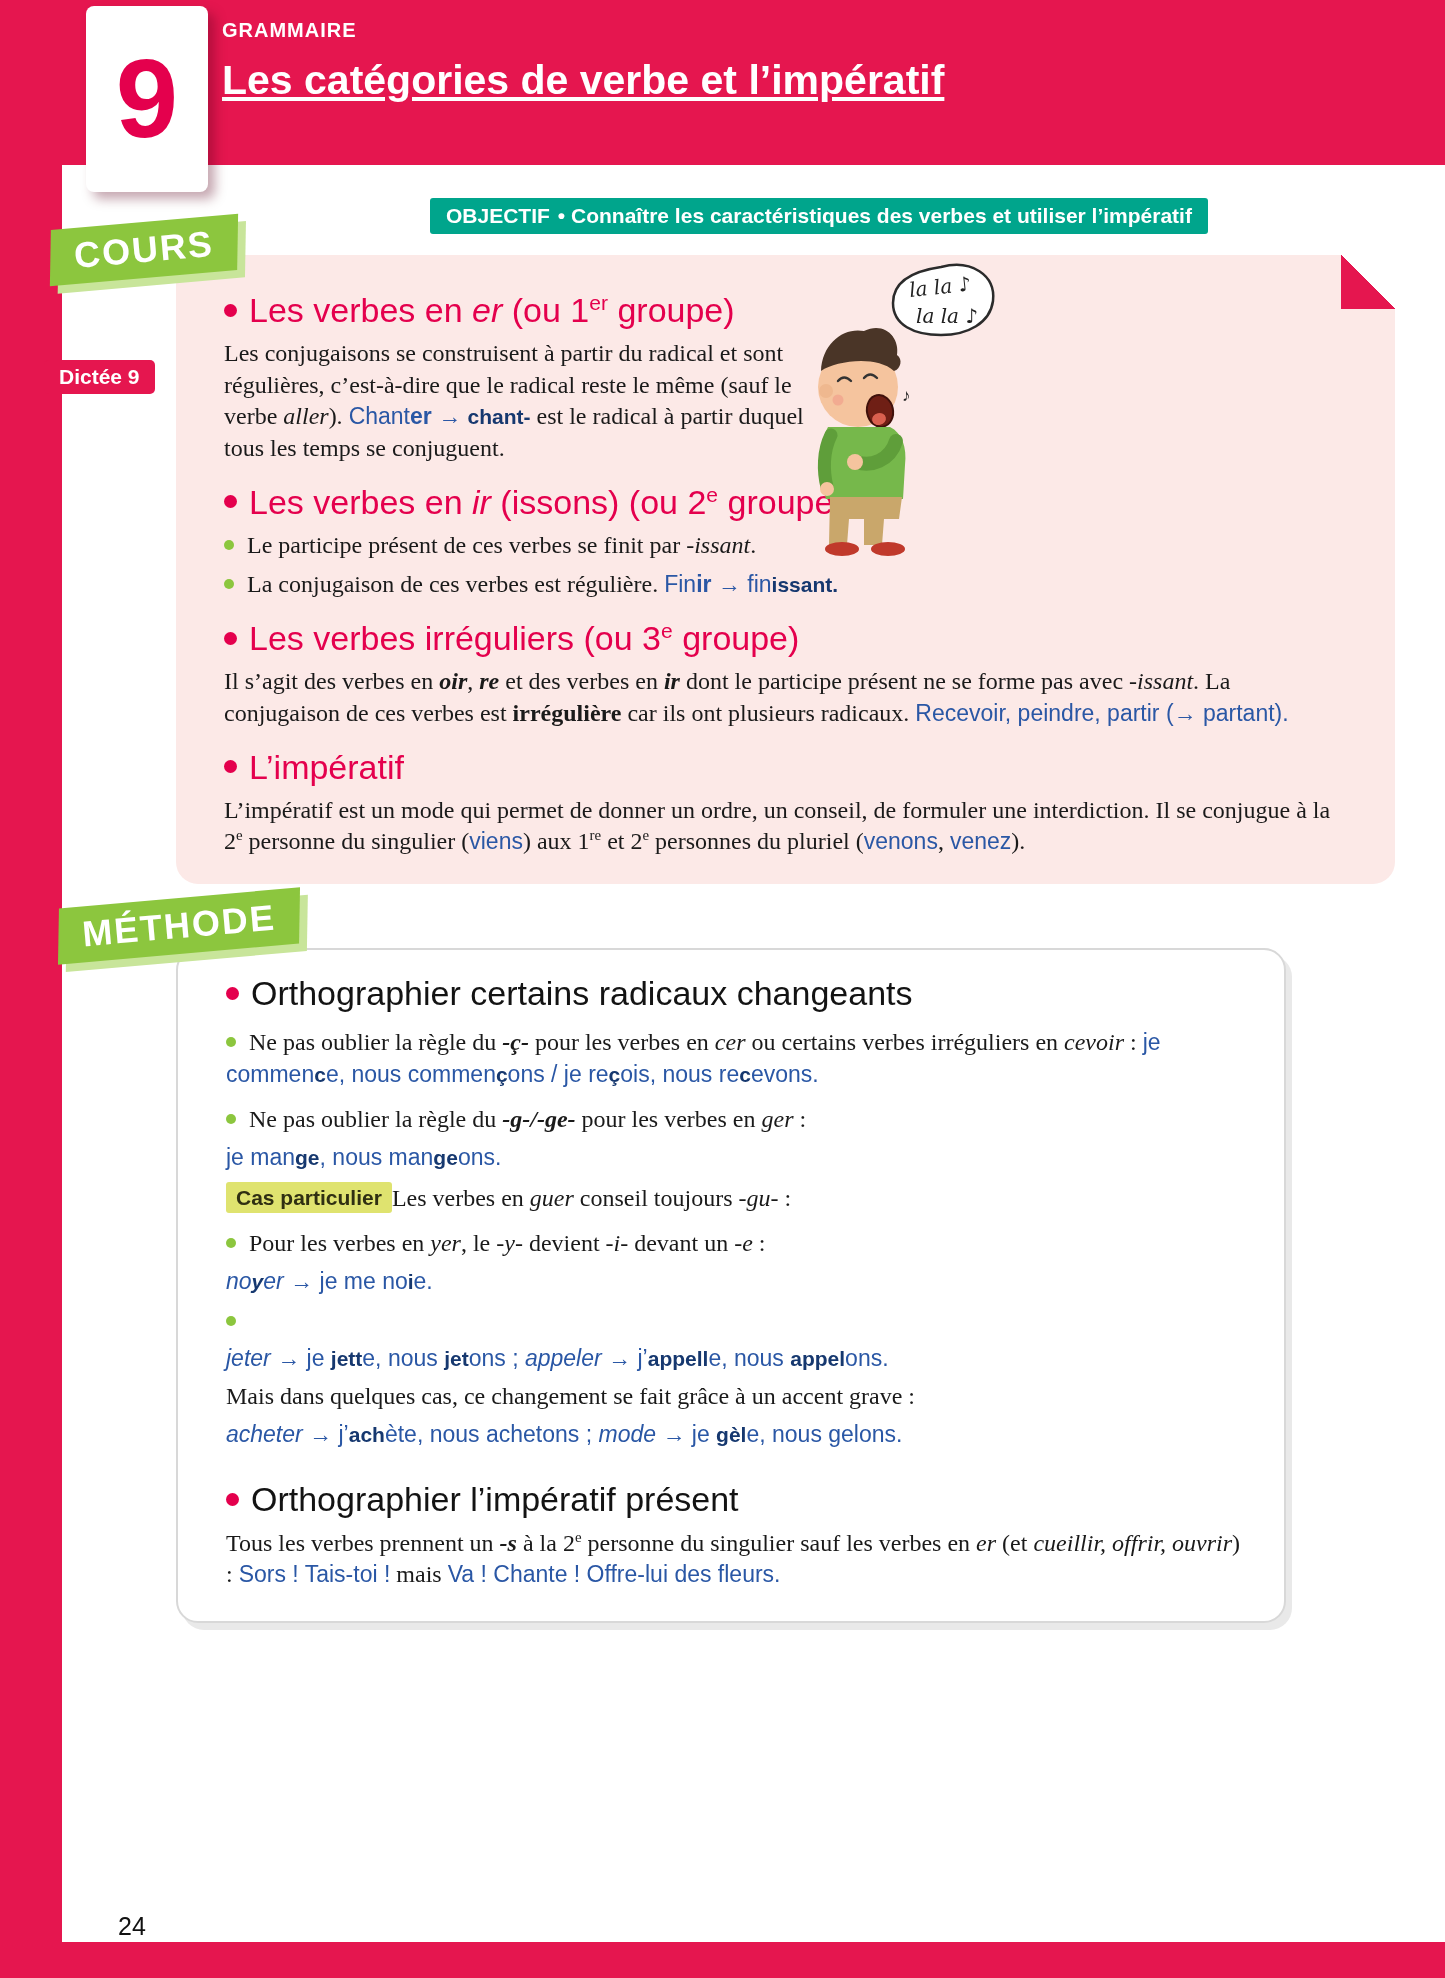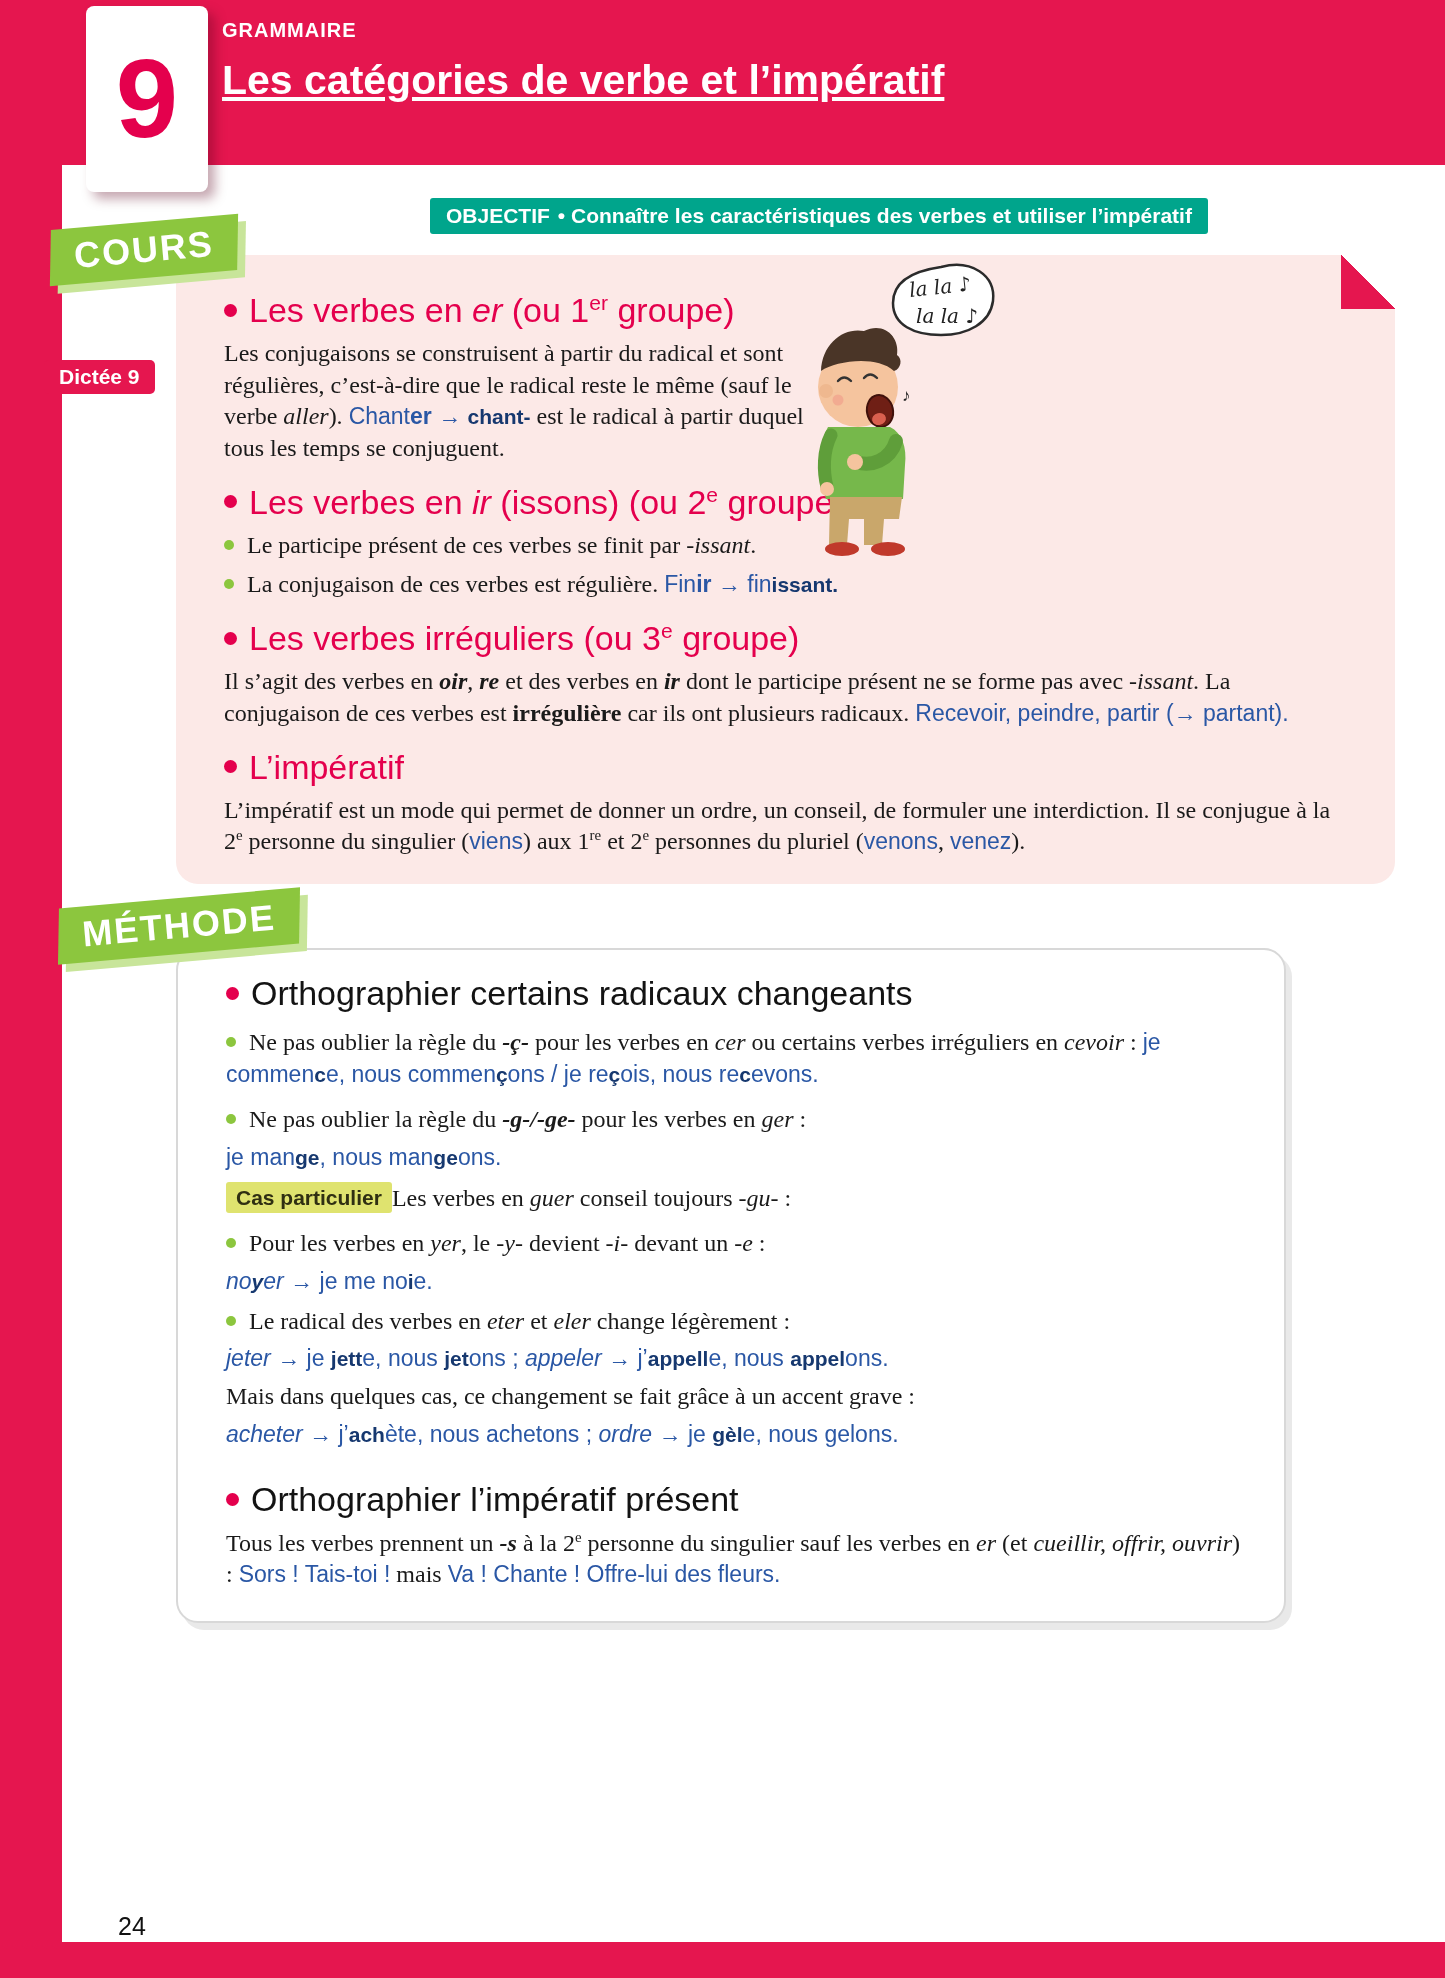--- a/index.html
+++ b/index.html
@@ -167,24 +167,24 @@
     <p class="body gap-top"><span class="dot-green"></span><span><span>Ne pas oublier la règle du </span><span class="b i">-ç-</span><span> pour les verbes en </span><span class="i">cer</span><span> ou certains verbes irréguliers en </span><span class="i">cevoir</span><span> : </span><span class="c-blue">je commen</span><span class="b c-navy">c</span><span class="c-blue">e, nous commen</span><span class="b c-navy">ç</span><span class="c-blue">ons / je re</span><span class="b c-navy">ç</span><span class="c-blue">ois, nous re</span><span class="b c-navy">c</span><span class="c-blue">evons.</span></span></p>
 
     <p class="body gap-top"><span class="dot-green"></span><span><span>Ne pas oublier la règle du </span><span class="b i">-g-/-ge-</span><span> pour les verbes en </span><span class="i">ger</span><span> :</span></span></p>
     <p class="body tight"><span class="c-blue">je man</span><span class="b c-navy">ge</span><span class="c-blue">, nous man</span><span class="b c-navy">ge</span><span class="c-blue">ons.</span></p>
 
     <p class="body"><span class="cas-label">Cas particulier</span><span><span>Les verbes en </span><span class="i">guer</span><span> conseil toujours </span><span class="i">-gu-</span><span> :</span></span></p>
 
     <p class="body gap-top"><span class="dot-green"></span><span><span>Pour les verbes en </span><span class="i">yer</span><span>, le </span><span class="i">-y-</span><span> devient </span><span class="i">-i-</span><span> devant un </span><span class="i">-e</span><span> :</span></span></p>
     <p class="body tight"><span class="i c-blue">no</span><span class="b i c-navy">y</span><span class="i c-blue">er</span><span class="c-blue"> → </span><span class="c-blue">je me no</span><span class="b c-navy">i</span><span class="c-blue">e.</span></p>
 
-    <p class="body"><span class="dot-green"></span><span><span>Le radical des verbes en </span><span class="i">eter</span><span> et </span><span class="i">eler</span><span> change légèrement :</span></span></p>
+    <p class="body"><span class="dot-green"></span></p>
     <p class="body tight"><span class="i c-blue">jeter</span><span class="c-blue"> → </span><span class="c-blue">je </span><span class="b c-navy">jett</span><span class="c-blue">e, nous </span><span class="b c-navy">jet</span><span class="c-blue">ons ; </span><span class="i c-blue">appeler</span><span class="c-blue"> → </span><span class="c-blue">j’</span><span class="b c-navy">appell</span><span class="c-blue">e, nous </span><span class="b c-navy">appel</span><span class="c-blue">ons.</span></p>
     <p class="body tight"><span>Mais dans quelques cas, ce changement se fait grâce à un accent grave :</span></p>
-    <p class="body tight"><span class="i c-blue">acheter</span><span class="c-blue"> → </span><span class="c-blue">j’</span><span class="b c-navy">ach</span><span class="c-blue">ète, nous achetons ; </span><span class="i c-blue">ordre</span><span class="c-blue"> → </span><span class="c-blue">je </span><span class="b c-navy">gèl</span><span class="c-blue">e, nous gelons.</span></p>
+    <p class="body tight"><span class="i c-blue">acheter</span><span class="c-blue"> → </span><span class="c-blue">j’</span><span class="b c-navy">ach</span><span class="c-blue">ète, nous achetons ; </span><span class="i c-blue">mode</span><span class="c-blue"> → </span><span class="c-blue">je </span><span class="b c-navy">gèl</span><span class="c-blue">e, nous gelons.</span></p>
 
     <h2 class="sec-h m-h big-gap"><span class="dot-red"></span><span class="h-text"><span>Orthographier l’impératif présent</span></span></h2>
     <p class="body"><span>Tous les verbes prennent un </span><span class="b i">-s</span><span> à la 2</span><span class="sup">e</span><span> personne du singulier sauf les verbes en </span><span class="i">er</span><span> (et </span><span class="i">cueillir, offrir, ouvrir</span><span>) : </span><span class="c-blue">Sors ! Tais-toi !</span><span> mais </span><span class="c-blue">Va ! Chante ! Offre-lui des fleurs.</span></p>
   </section>
 
   <div class="pagenum">24</div>
   <div class="bottombar"></div>
 </div>
 
 </body></html>

